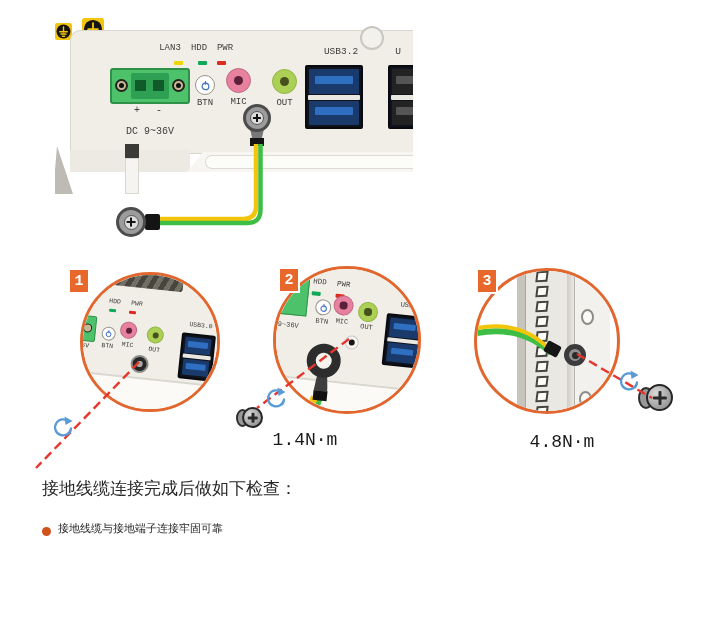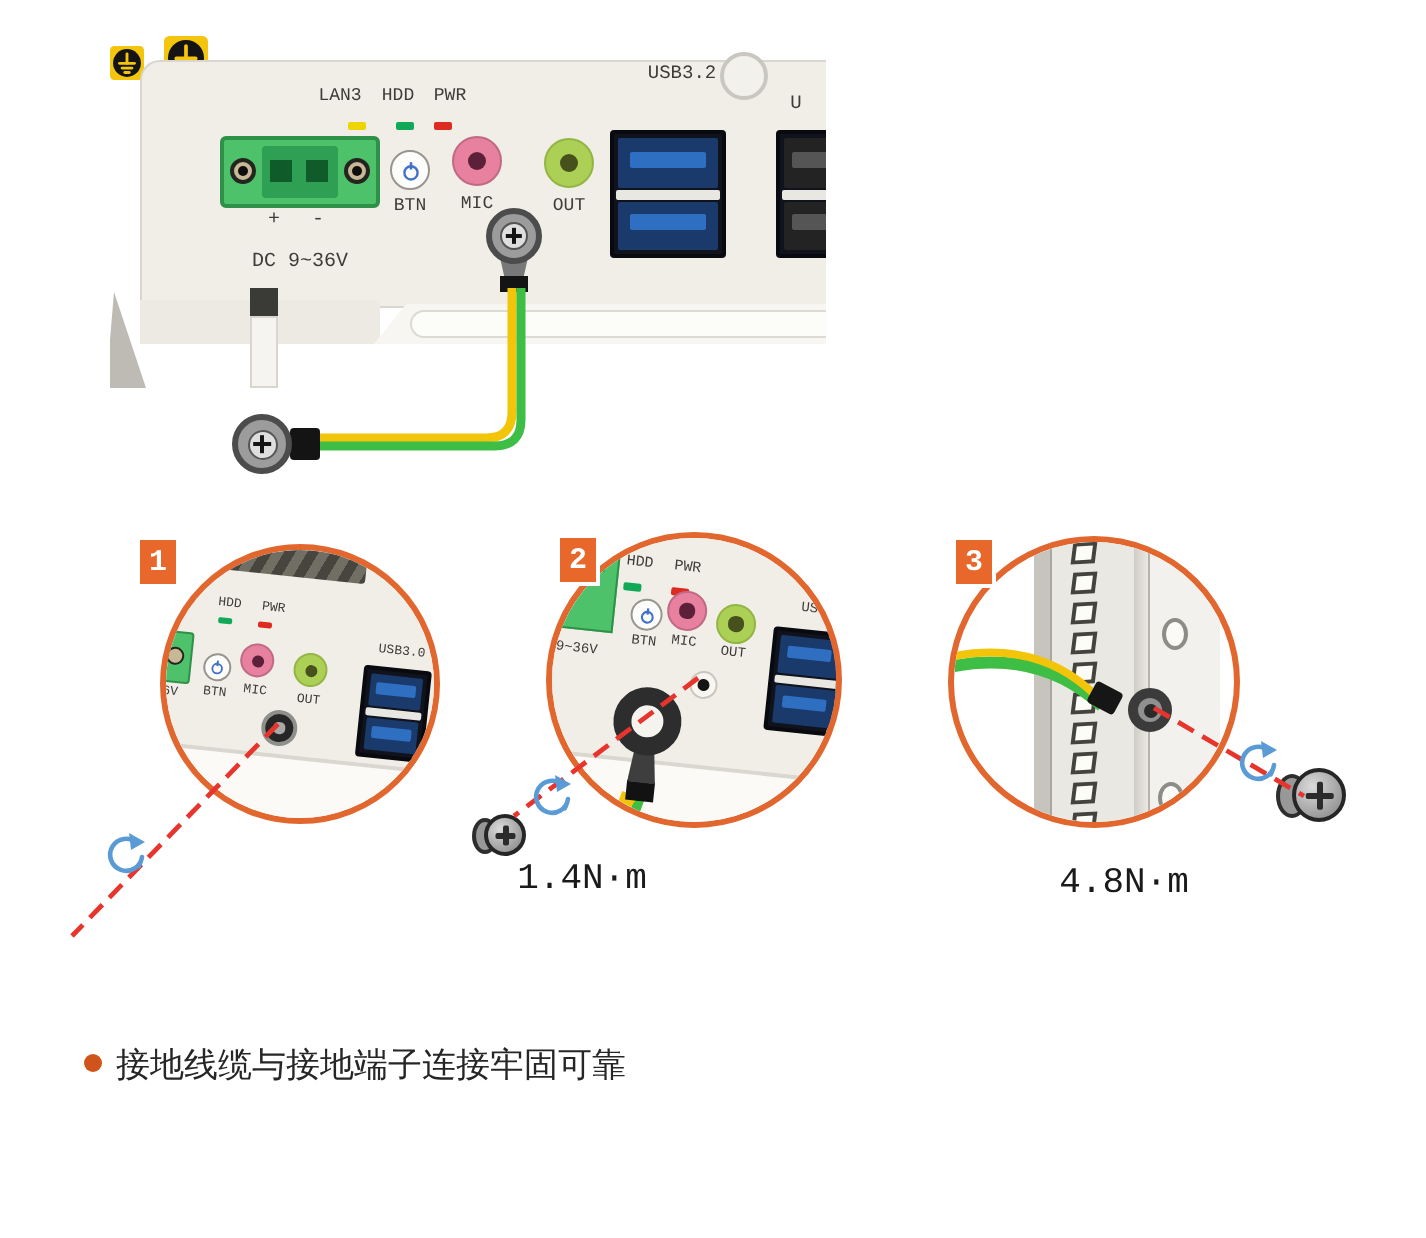--- a/index.html
+++ b/index.html
@@ -95,21 +95,21 @@
           <line x1="6" y1="1.2" x2="6" y2="5.2" stroke="#4070C8" stroke-width="1.4"></line>
         </svg>
     </div>
     <span class="lbl f9" style="left:136px;top:81px;width:28px">BTN</span>
     <div class="jack" style="left:171px;top:50px;width:25px;height:25px;background:#E8809F;border:1px solid #C06A85;--c:#5C2038"></div>
     <span class="lbl f9" style="left:171px;top:80px;width:25px">MIC</span>
     <div class="jack" style="left:217px;top:51px;width:25px;height:25px;background:#ACD055;border:1px solid #93B544;--c:#46511E"></div>
     <span class="lbl f9" style="left:217px;top:81px;width:25px">OUT</span>
 
     
-    <span class="lbl f95" style="left:262px;top:14px;width:48px">USB3.2</span>
+    <span class="lbl f95" style="left:262px;top:29px;width:48px">USB3.2</span>
     <div class="usbgrp" style="left:250px;top:47px;width:58px;height:64px">
       <div class="uport"></div>
       <div class="udiv"></div>
       <div class="uport"></div>
     </div>
     <span class="lbl f95" style="left:337px;top:29px;width:12px">U</span>
     <div class="usbgrp dark" style="left:333px;top:47px;width:40px;height:64px">
       <div class="uport"></div>
       <div class="udiv"></div>
       <div class="uport"></div>
@@ -270,21 +270,21 @@
     </svg>
     <svg class="abs" style="left:31px;top:127px;z-index:5" width="26" height="26" viewBox="0 0 26 26" fill="none">
       <path d="M 20.5 7.5 A 8 8 0 1 0 23 14.5" stroke="#5B9BD5" stroke-width="2.3" stroke-linecap="round"></path>
       <path d="M 22.5 16.5 A 8 8 0 0 1 20 21" stroke="#5B9BD5" stroke-width="2" stroke-dasharray="3 2.5" stroke-linecap="round"></path>
       <polygon points="16.5,2.5 24.5,7 17.5,11" fill="#5B9BD5"></polygon>
     </svg>
     <div class="abs" style="left:6px;top:146px;width:28px;height:28px;z-index:3">
       <div class="washer" style="left:0;top:5px;width:13px;height:18px"></div>
       <div class="screwhead" style="left:6px;top:3px;width:21px;height:21px"></div>
     </div>
-    <div class="torque" style="left:21px;top:172px;width:80px">1.4N·m</div>
+    <div class="torque" style="left:35px;top:172px;width:80px">1.4N·m</div>
   </div>
 
   <div class="abs" style="left:455px;top:258px;width:255px;height:215px">
     <div class="stepc" style="left:19px;top:10px;width:146px;height:146px">
       <div class="abs" style="left:40px;top:-4px;width:8px;height:154px;background:#C6C4BC"></div>
       <div class="abs" style="left:48px;top:-4px;width:42px;height:154px;background:#E9E8E2;border-left:1px solid #A8A6A0"></div>
       <div class="abs" style="left:90px;top:-4px;width:7px;height:154px;background:linear-gradient(90deg,#CFCDC5,#E9E8E2)"></div>
       <div class="abs" style="left:97px;top:-4px;width:35px;height:154px;background:#F2F1ED;border-left:1px solid #B5B3AB"></div>
       <div class="rackhole" style="left:59px;top:0"></div>
       <div class="rackhole" style="left:59px;top:15px"></div>
@@ -326,18 +326,19 @@
       <path d="M 22.5 16.5 A 8 8 0 0 1 20 21" stroke="#5B9BD5" stroke-width="2" stroke-dasharray="3 2.5" stroke-linecap="round"></path>
       <polygon points="16.5,2.5 24.5,7 17.5,11" fill="#5B9BD5"></polygon>
     </svg>
     <div class="abs" style="left:183px;top:123px;width:36px;height:34px;z-index:3">
       <div class="washer" style="left:0;top:6px;width:16px;height:22px"></div>
       <div class="screwhead" style="left:8px;top:3px;width:27px;height:27px"></div>
     </div>
     <div class="torque" style="left:67px;top:174px;width:80px">4.8N·m</div>
   </div>
 
+  <div class="cn" style="left:42px;top:477px">接地线缆连接完成后做如下检查：</div>
   <div class="bullet" style="left:42px;top:521px">
     <span class="dot"></span>
-    <span style="font-size:17px;color:#262626;white-space:nowrap">接地线缆与接地端子连接牢固可靠</span>
+    <span style="font-size:11px;color:#262626;white-space:nowrap">接地线缆与接地端子连接牢固可靠</span>
   </div>
 
 </div>
 
 </body></html>

